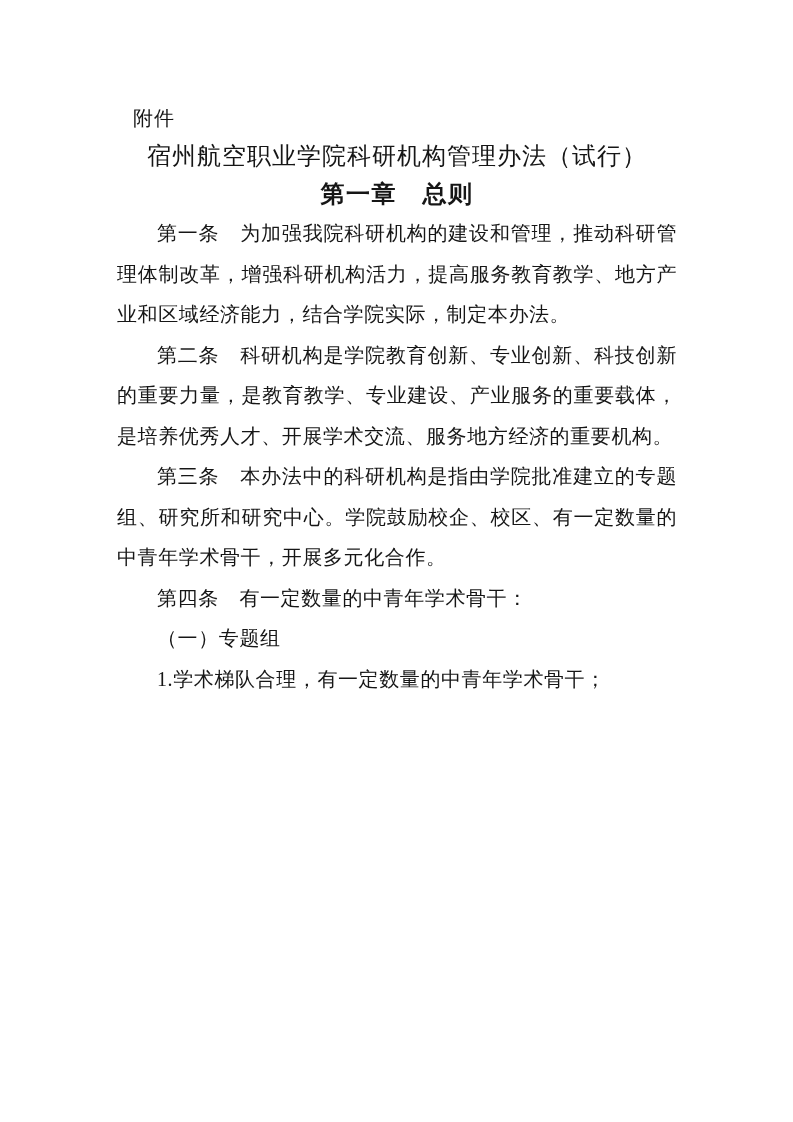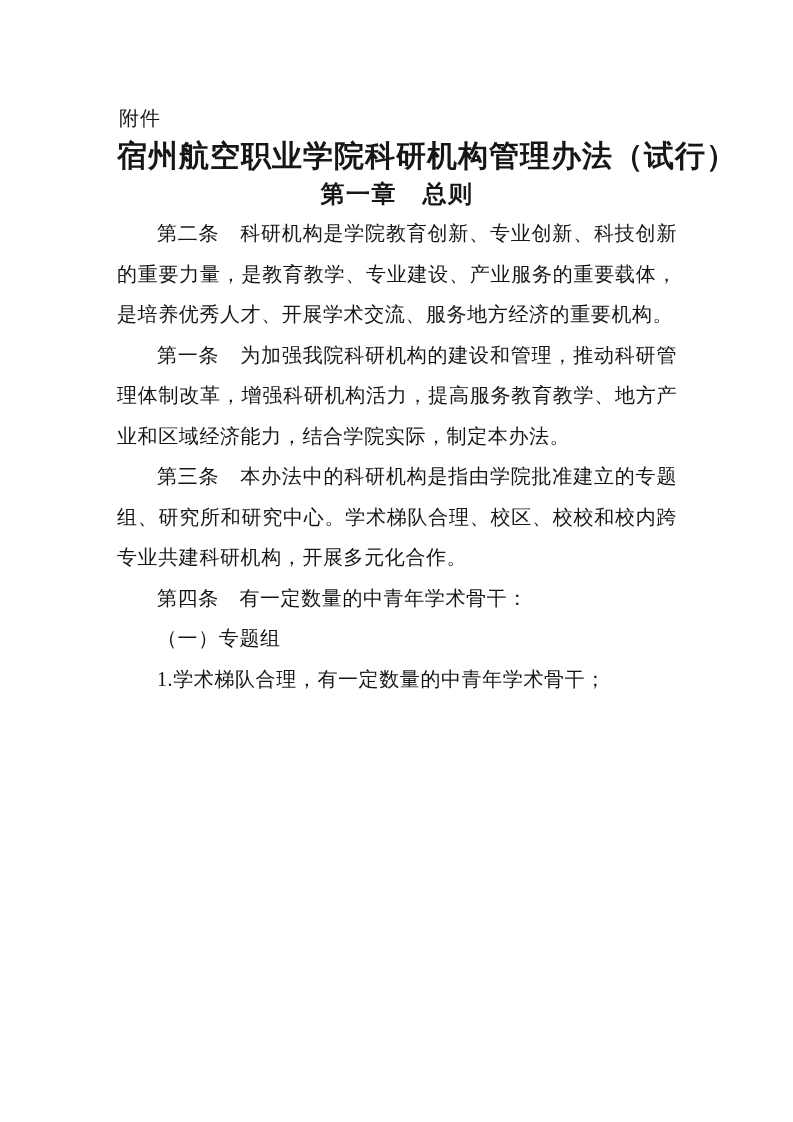--- a/index.html
+++ b/index.html
@@ -16,30 +16,30 @@
     font-family: "Liberation Serif", "DejaVu Serif", serif;
     overflow: hidden;
   }
   .content {
     position: absolute;
     left: 117px;
     top: 0;
     width: 560px;
   }
   .attachment {
-    margin: 106px 0 0 2px;
+    margin: 106px 0 0 16px;
     font-size: 20px;
     line-height: 24px;
     letter-spacing: 1px;
   }
   .doc-title {
     margin: 12px 0 4px 0;
-    font-size: 30px;
+    font-size: 24px;
     line-height: 28px;
-    font-weight: 700;
+    font-weight: 400;
     text-align: center;
     letter-spacing: 1px;
     white-space: nowrap;
   }
   .chapter-heading {
     font-size: 24px;
     font-weight: 700;
     text-align: center;
     letter-spacing: 1.5px;
   }
@@ -66,25 +66,25 @@
 
 <div class="page">
   <div class="content">
 
     <p class="attachment">附件</p>
 
     <h1 class="doc-title">宿州航空职业学院科研机构管理办法（试行）</h1>
 
     <h2 class="chapter-heading first">第一章　总则</h2>
 
+    <p class="para">第一条　为加强我院科研机构的建设和管理，推动科研管理体制改革，增强科研机构活力，提高服务教育教学、地方产业和区域经济能力，结合学院实际，制定本办法。</p>
+
     <p class="para">第二条　科研机构是学院教育创新、专业创新、科技创新的重要力量，是教育教学、专业建设、产业服务的重要载体，是培养优秀人才、开展学术交流、服务地方经济的重要机构。</p>
 
-    <p class="para">第一条　为加强我院科研机构的建设和管理，推动科研管理体制改革，增强科研机构活力，提高服务教育教学、地方产业和区域经济能力，结合学院实际，制定本办法。</p>
-
-    <p class="para">第三条　本办法中的科研机构是指由学院批准建立的专题组、研究所和研究中心。学术梯队合理、校区、校校和校内跨专业共建科研机构，开展多元化合作。</p>
+    <p class="para">第三条　本办法中的科研机构是指由学院批准建立的专题组、研究所和研究中心。学院鼓励校企、校区、有一定数量的中青年学术骨干，开展多元化合作。</p>
 
 
     <p class="para">第四条　有一定数量的中青年学术骨干：</p>
 
     <p class="para">（一）专题组</p>
 
 
     <p class="para">1.学术梯队合理，有一定数量的中青年学术骨干；</p>
 
 

